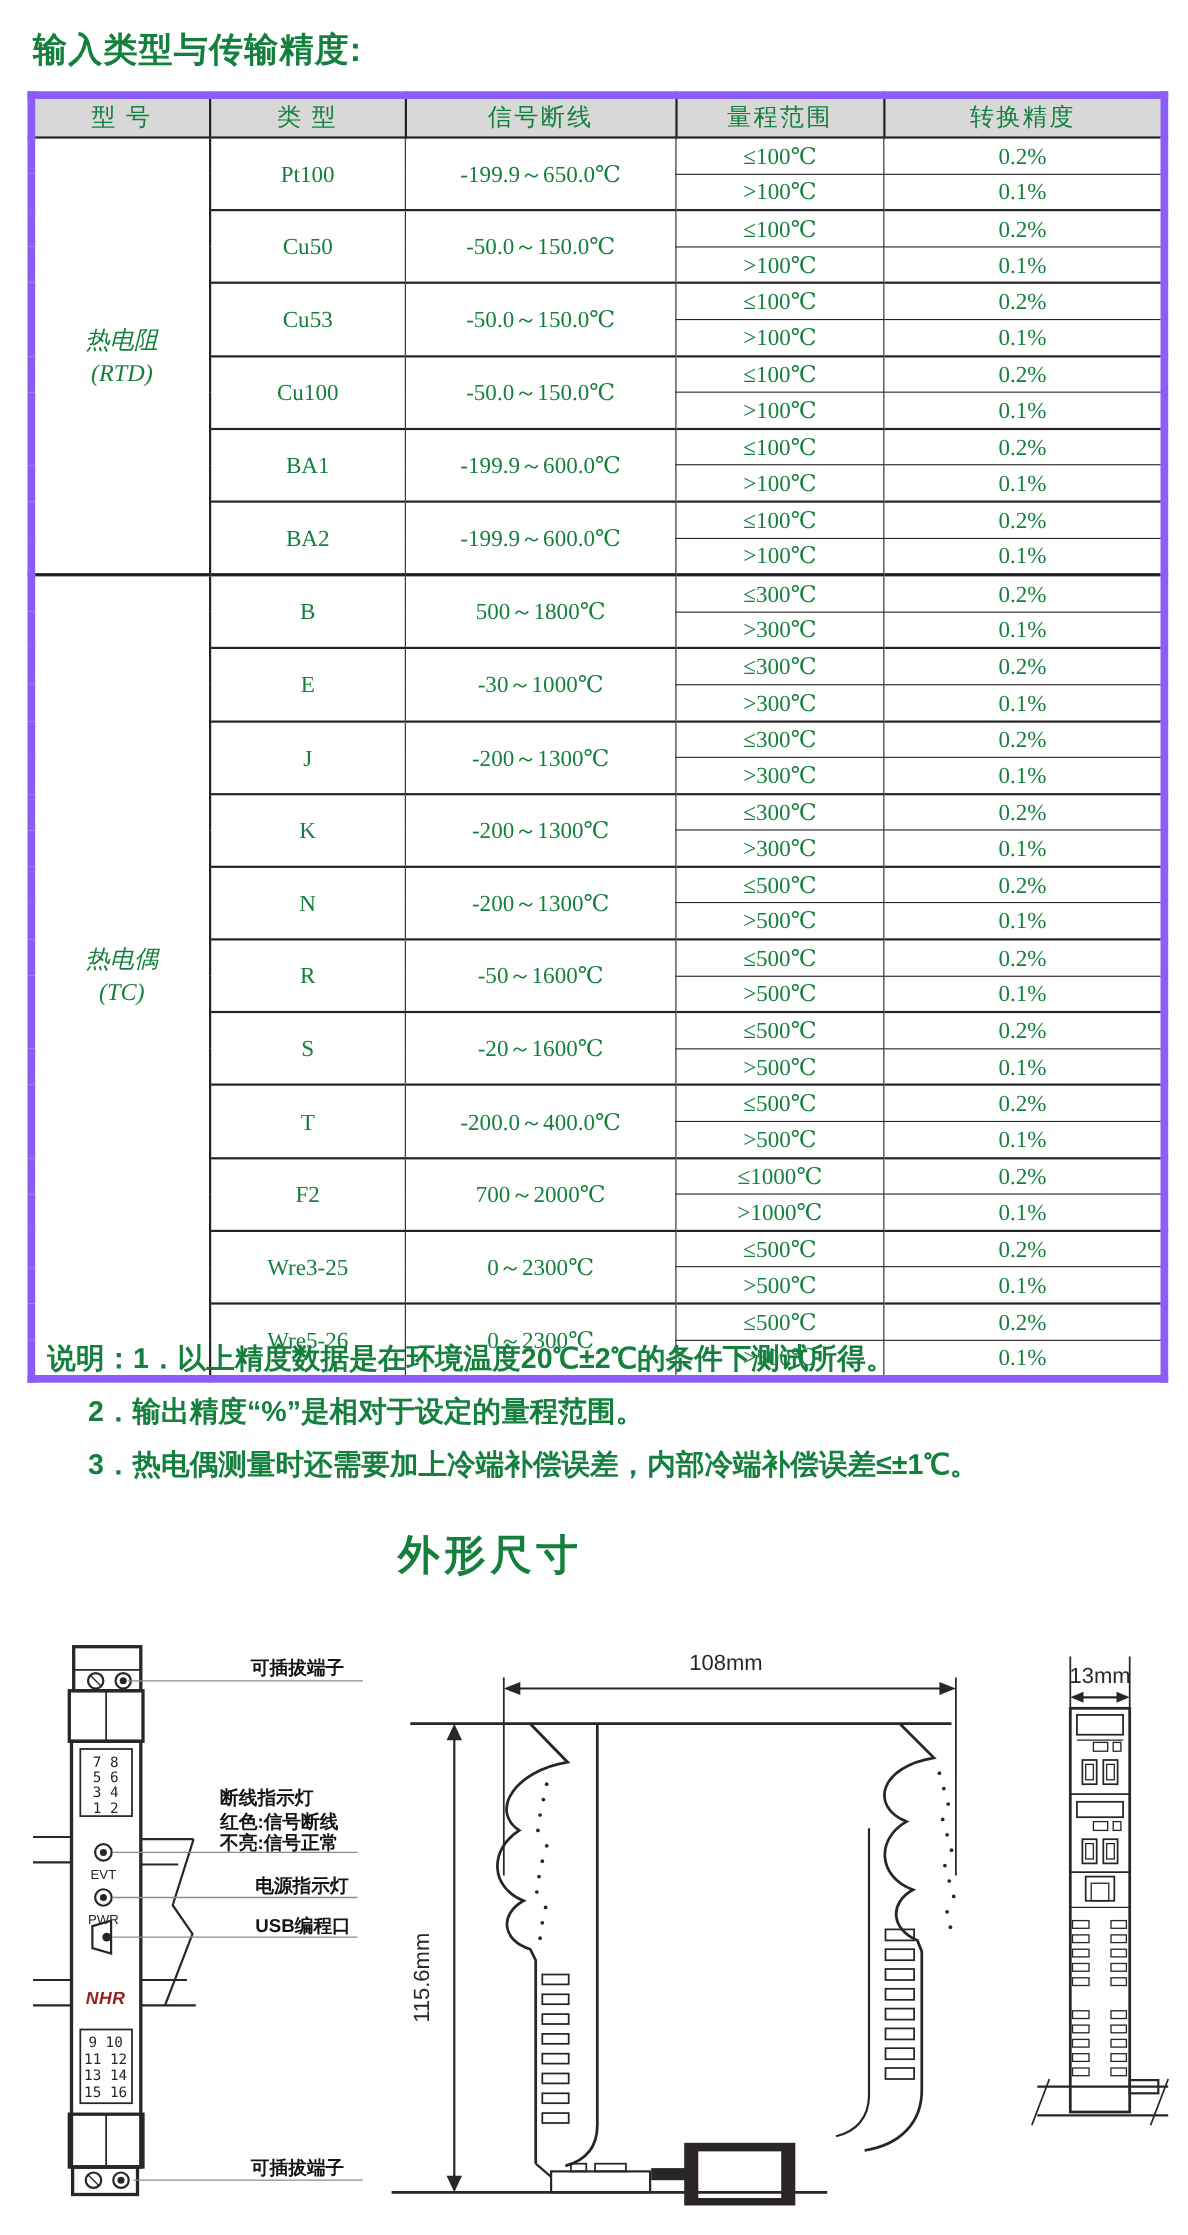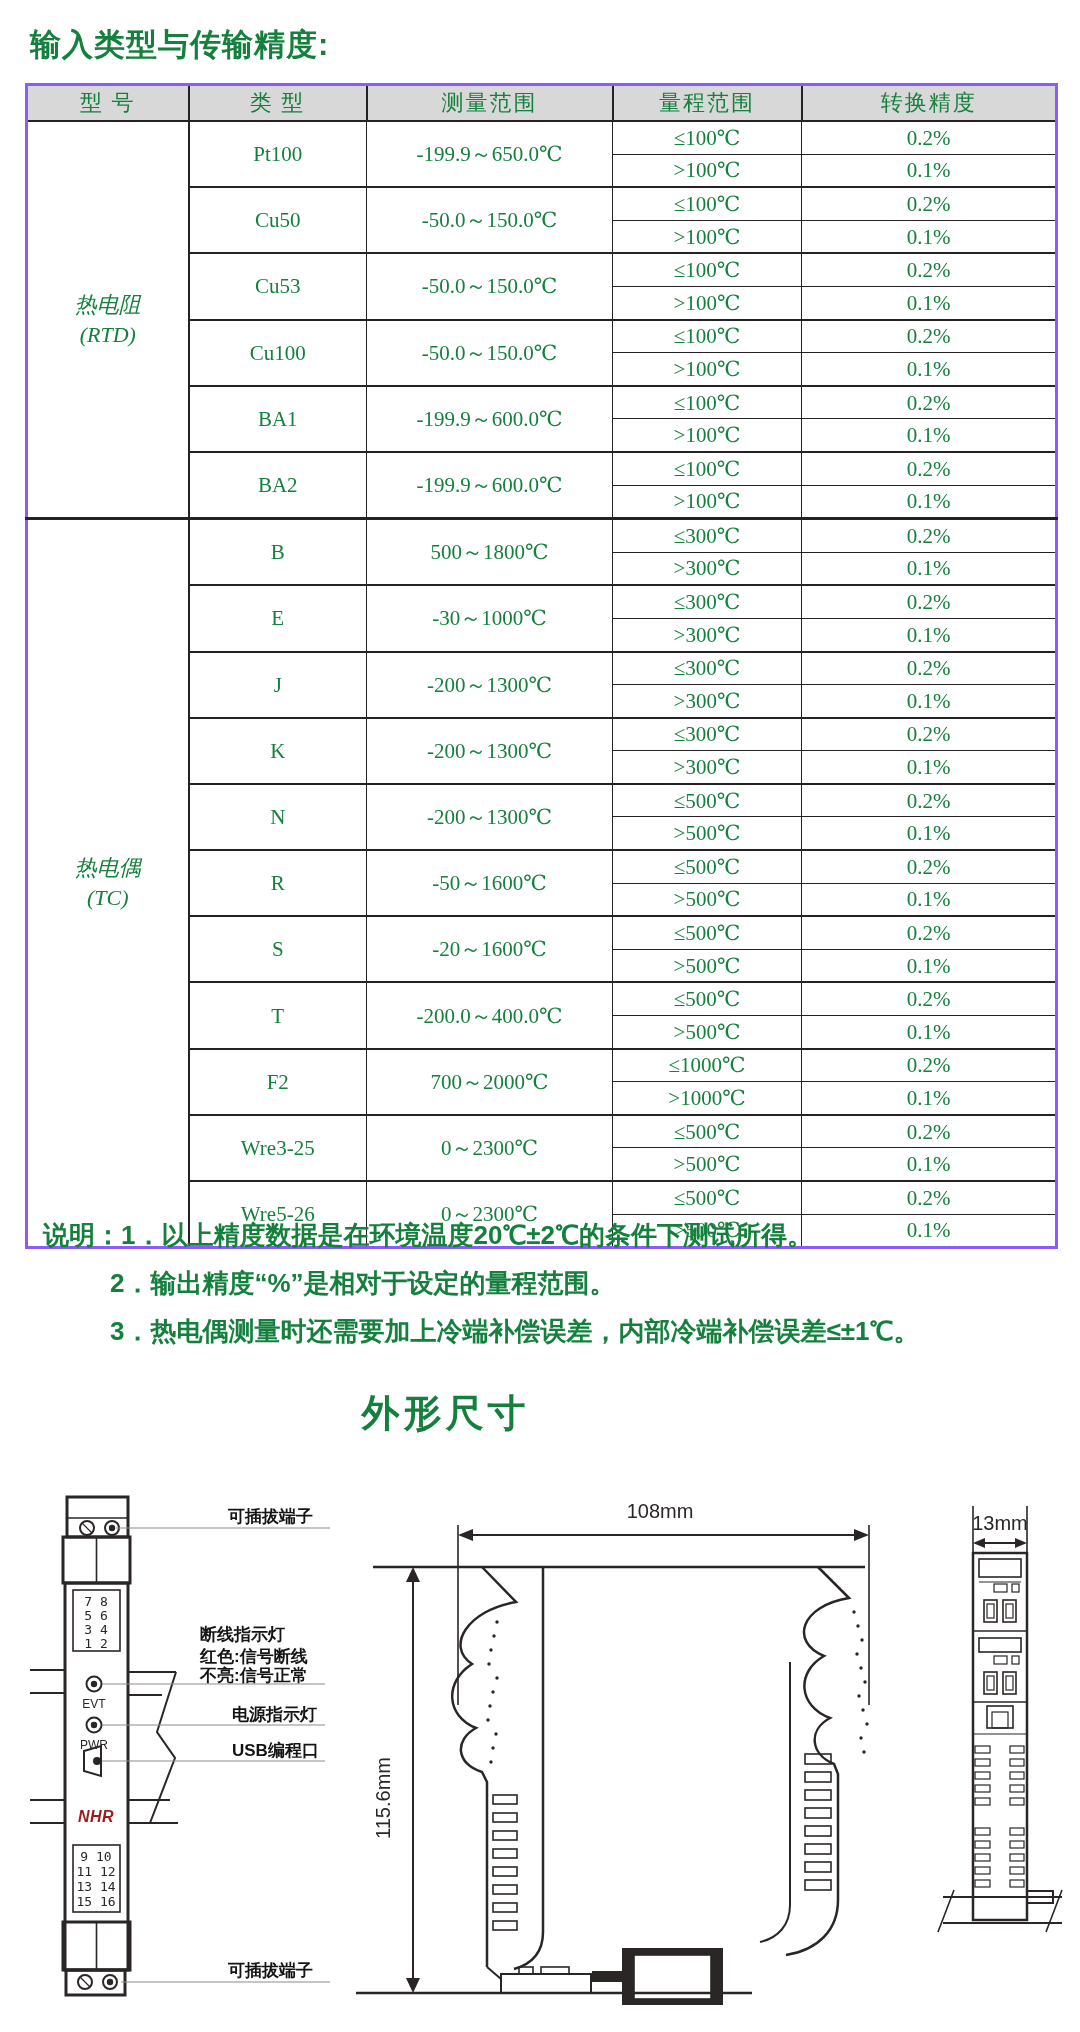--- a/index.html
+++ b/index.html
@@ -1,31 +1,31 @@
 <!DOCTYPE html>
 <html><head>
 <meta charset="utf-8">
 <style>
   html,body{margin:0;padding:0;background:#fff;}
   .page{position:relative;width:1080px;height:2032px;background:#fff;overflow:hidden;
         font-family:"Liberation Sans",sans-serif;color:#15803d;}
   .title{position:absolute;left:30px;top:24px;font-size:31px;font-weight:bold;letter-spacing:1px;}
   table.spec{position:absolute;left:25px;top:83px;width:1030px;border-collapse:collapse;
-             table-layout:fixed;border:3px solid #8b5cf6;
+             table-layout:fixed;border:7px solid #8b5cf6;
              font-family:"Liberation Serif","DejaVu Serif",serif;font-size:21px;}
   table.spec th{background:#d8d8d8;border:2px solid #262122;border-bottom:2.5px solid #262122;
                 height:32px;font-weight:normal;font-size:22px;letter-spacing:2px;}
   table.spec td{border:1.5px solid #262122;text-align:center;padding:0;height:31.6px;line-height:1.05;}
   table.spec td.blk{border-top:2.4px solid #262122;}
   table.spec td.model{border:2px solid #262122;font-size:22px;font-style:italic;}
   table.spec td.model div{line-height:1.35;}
   table.spec tr.grp td{border-top:3px solid #262122;}
   .notes{position:absolute;left:43px;top:1222px;font-size:26px;font-weight:bold;line-height:1.0;}
   .notes .nrow{margin-bottom:22px;white-space:nowrap;}
-  .notes .nrow.ind{margin-left:67px;}
+  .notes .nrow.ind{margin-left:37px;}
   .dimtitle{position:absolute;left:0;top:1388px;width:891px;text-align:center;
             font-size:38px;font-weight:bold;letter-spacing:4px;}
   svg.draw{position:absolute;left:0;top:1450px;}
   .o3{stroke:#2b2626;stroke-width:3;fill:none}
   .o25{stroke:#2b2626;stroke-width:2.5;fill:none}
   .o2{stroke:#2b2626;stroke-width:2;fill:none}
   .o16{stroke:#2b2626;stroke-width:1.6;fill:none}
   .o12{stroke:#2b2626;stroke-width:1.2;fill:none}
   .ink{fill:#2b2626;stroke:none}
   .leader{stroke:#8f8a8a;stroke-width:1.2;fill:none}
@@ -47,21 +47,21 @@
       <col style="width:162px">
         <col style="width:178px">
         <col style="width:246px">
       <col style="width:189px">
         <col style="width:255px">
     </colgroup>
     <thead>
       <tr>
         <th>型 号</th>
         <th>类 型</th>
-        <th>测量范围</th>
+        <th>信号断线</th>
         <th>量程范围</th>
         <th>转换精度</th>
       </tr>
     </thead>
     <tbody>
         <tr>
           <td rowspan="12" class="model">
             <div>热电阻</div>
             <div>(RTD)</div>
           </td>

